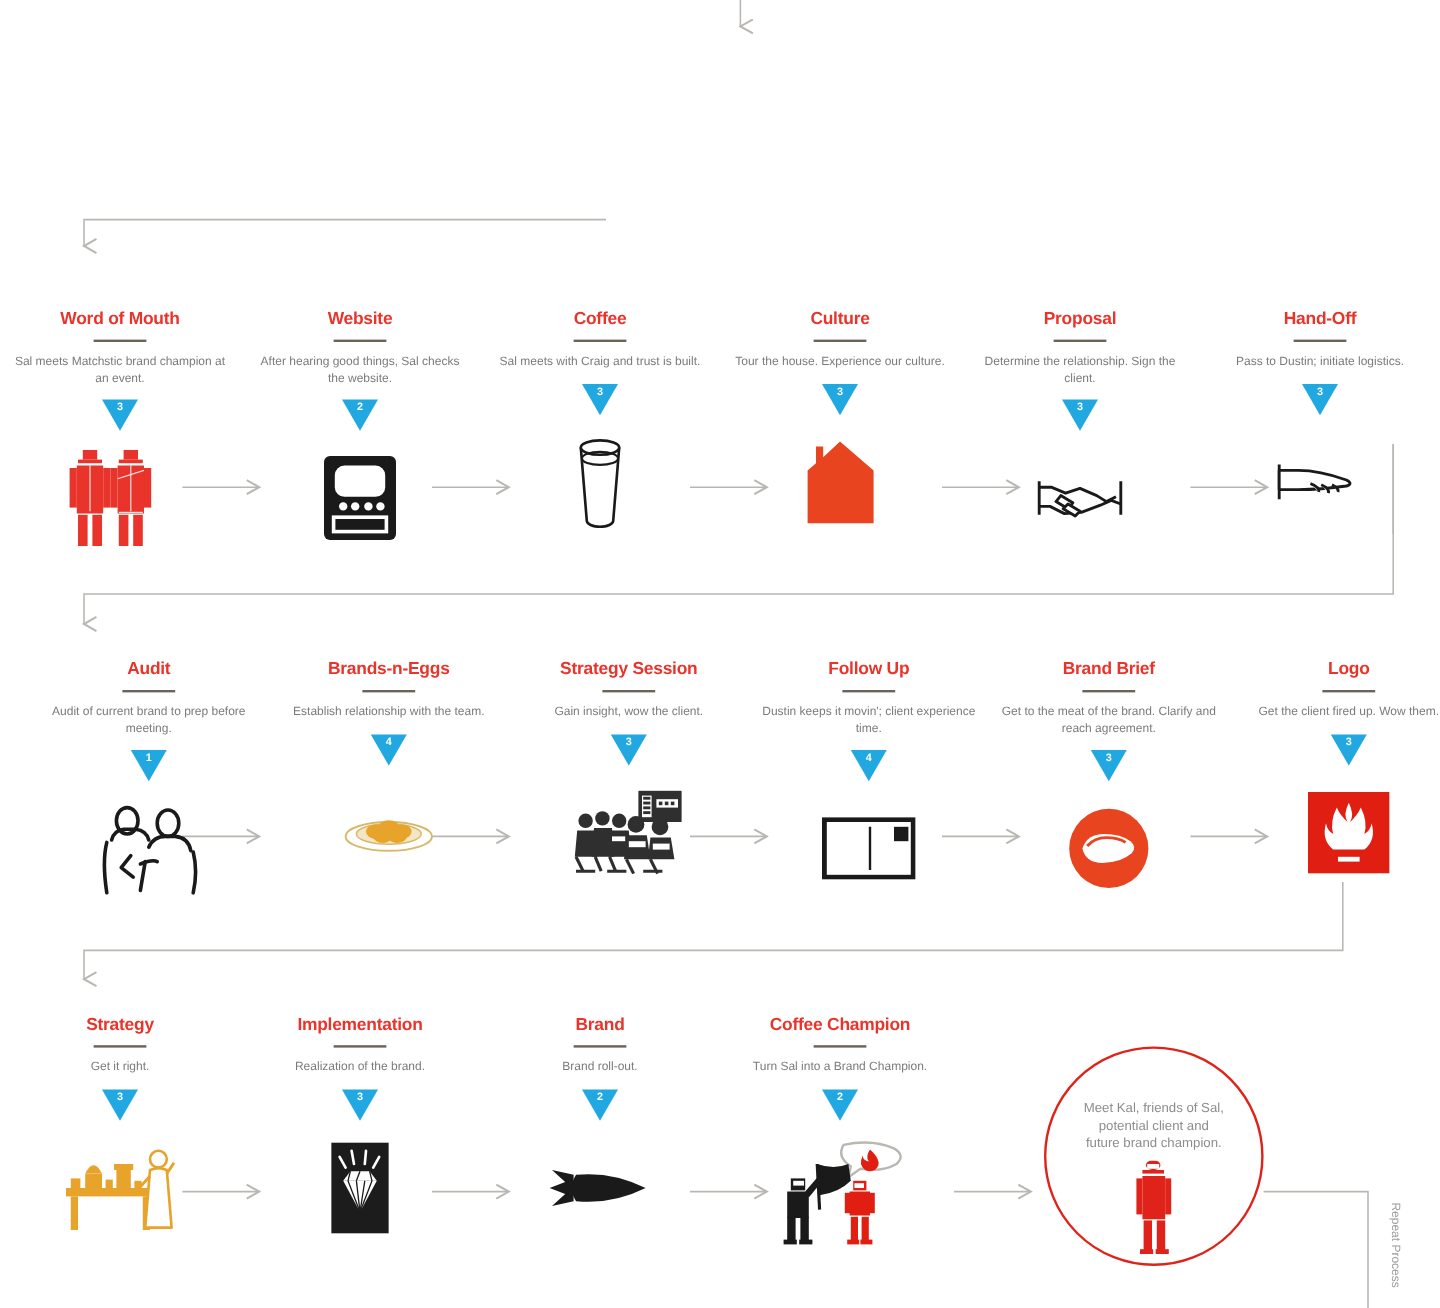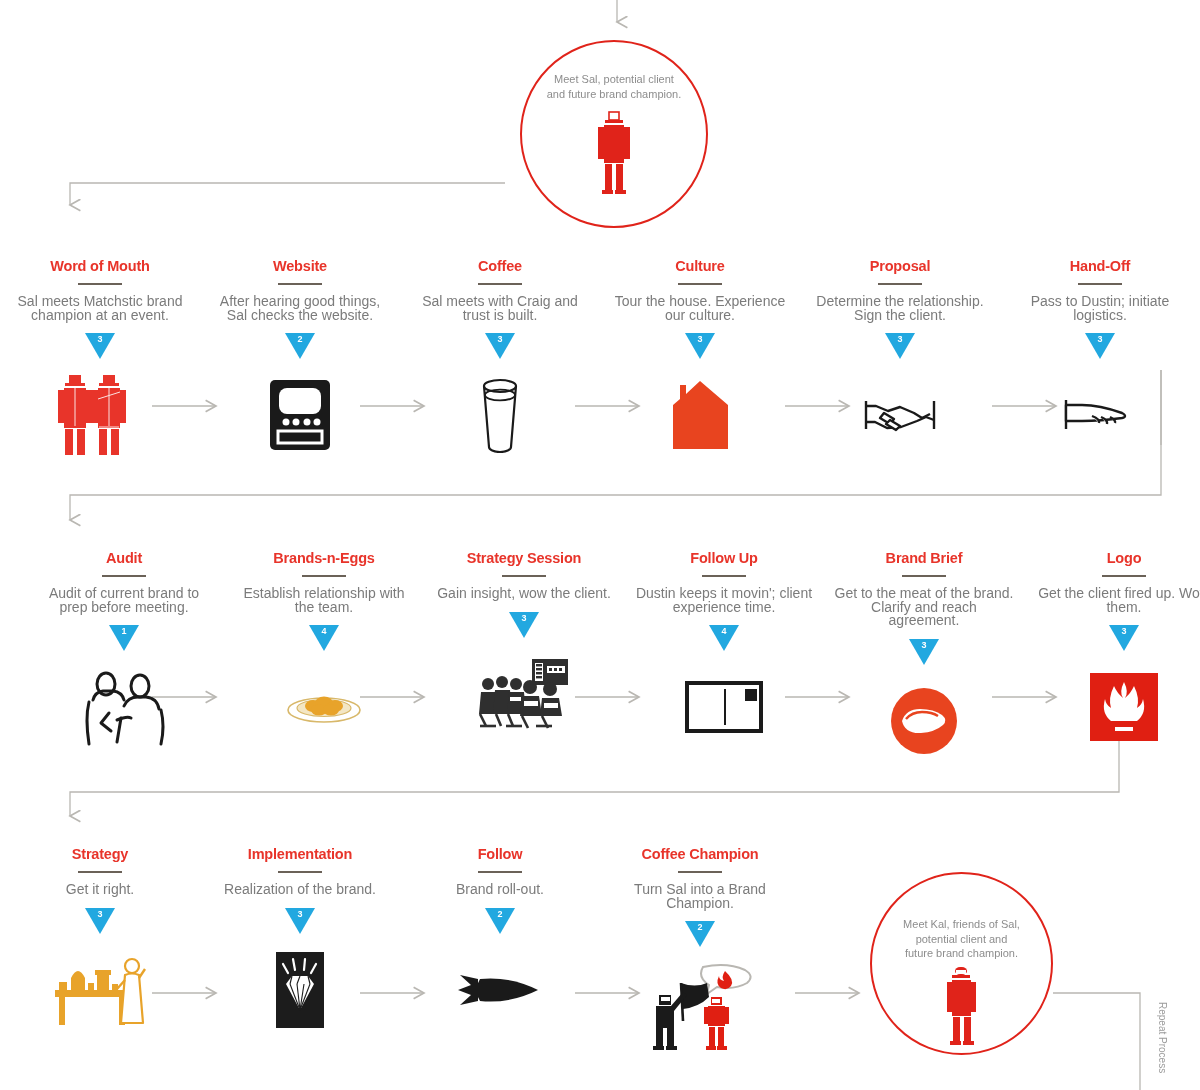--- a/index.html
+++ b/index.html
@@ -27,21 +27,21 @@
     text-align: center;
     letter-spacing: -0.2px;
     white-space: nowrap;
     line-height: 16px;
   }
   .rule {
     width: 44px; height: 2px; background: #6b6258; margin: 9px 0 10px 0;
   }
   .step-desc {
     color: #7b7b7b;
-    font-size: 14px;
+    font-size: 10px;
     line-height: 13.5px;
     text-align: center;
     width: 180px;
   }
   .weeks {
     margin-top: 11px;
     width: 30px; height: 26px;
     position: relative;
   }
   .weeks .tri {
@@ -122,34 +122,20 @@
     <path d="M1119,735 L1119,792 L70,792 L70,816" fill="none" stroke="#b9b7b2" stroke-width="1.3" marker-end="url(#ar)"></path>
 
     <line x1="152" y1="993" x2="216" y2="993" stroke="#b9b7b2" stroke-width="1.3" marker-end="url(#arR)"></line>
     <line x1="360" y1="993" x2="424" y2="993" stroke="#b9b7b2" stroke-width="1.3" marker-end="url(#arR)"></line>
     <line x1="575" y1="993" x2="639" y2="993" stroke="#b9b7b2" stroke-width="1.3" marker-end="url(#arR)"></line>
     <line x1="795" y1="993" x2="859" y2="993" stroke="#b9b7b2" stroke-width="1.3" marker-end="url(#arR)"></line>
 
     <path d="M1053,993 L1140,993 L1140,1090" fill="none" stroke="#b9b7b2" stroke-width="1.3"></path>
   </svg>
 
-  <div class="bubble" style="left:520px; top:40px; width:188px; height:188px; padding-top:30px;">
-    <div class="bubble-text" style="width:140px;">Meet Sal, potential client and future brand champion.</div>
-    <svg width="46" height="84" viewBox="0 0 46 84" style="margin-top:10px;">
-      <rect x="18" y="1" width="10" height="8" fill="none" stroke="#e0231a" stroke-width="1.6"></rect>
-      <rect x="14" y="9" width="18" height="3" fill="#e0231a"></rect>
-      <path d="M13,14 h20 v38 h-20 z" fill="#e0231a"></path>
-      <rect x="7" y="16" width="6" height="32" fill="#e0231a"></rect>
-      <rect x="33" y="16" width="6" height="32" fill="#e0231a"></rect>
-      <rect x="14" y="53" width="7" height="28" fill="#e0231a"></rect>
-      <rect x="25" y="53" width="7" height="28" fill="#e0231a"></rect>
-      <rect x="11" y="79" width="11" height="4" fill="#e0231a"></rect>
-      <rect x="24" y="79" width="11" height="4" fill="#e0231a"></rect>
-    </svg>
-  </div>
 
   <div class="row" style="top:258px;">
 
     <div class="cell">
       <div class="step-title">Word of Mouth</div>
       <div class="rule"></div>
       <div class="step-desc">Sal meets Matchstic brand champion at an event.</div>
       <div class="weeks">
         <div class="tri"></div>
           <div class="num">3</div>
@@ -498,21 +484,21 @@
             <path d="M7,12 l5,9"></path>
               <path d="M17,7 l2,11"></path>
               <path d="M29,7 l-1,11"></path>
               <path d="M40,12 l-5,9"></path>
           </g>
         </svg>
       </div>
     </div>
 
     <div class="cell">
-      <div class="step-title">Follow</div>
+      <div class="step-title">Brand</div>
       <div class="rule"></div>
       <div class="step-desc">Brand roll-out.</div>
       <div class="weeks">
         <div class="tri"></div>
           <div class="num">2</div>
       </div>
       <div class="icon-box">
         <svg width="88" height="34" viewBox="0 0 88 34">
           <path d="M24,6 q30,-3 58,11 q-28,14 -58,11 q-7,-11 0,-22 z" fill="#1a1a1a"></path>
           <path d="M22,6 L4,2 L15,12 L2,17 L15,22 L4,32 L22,28 z" fill="#1a1a1a"></path>

